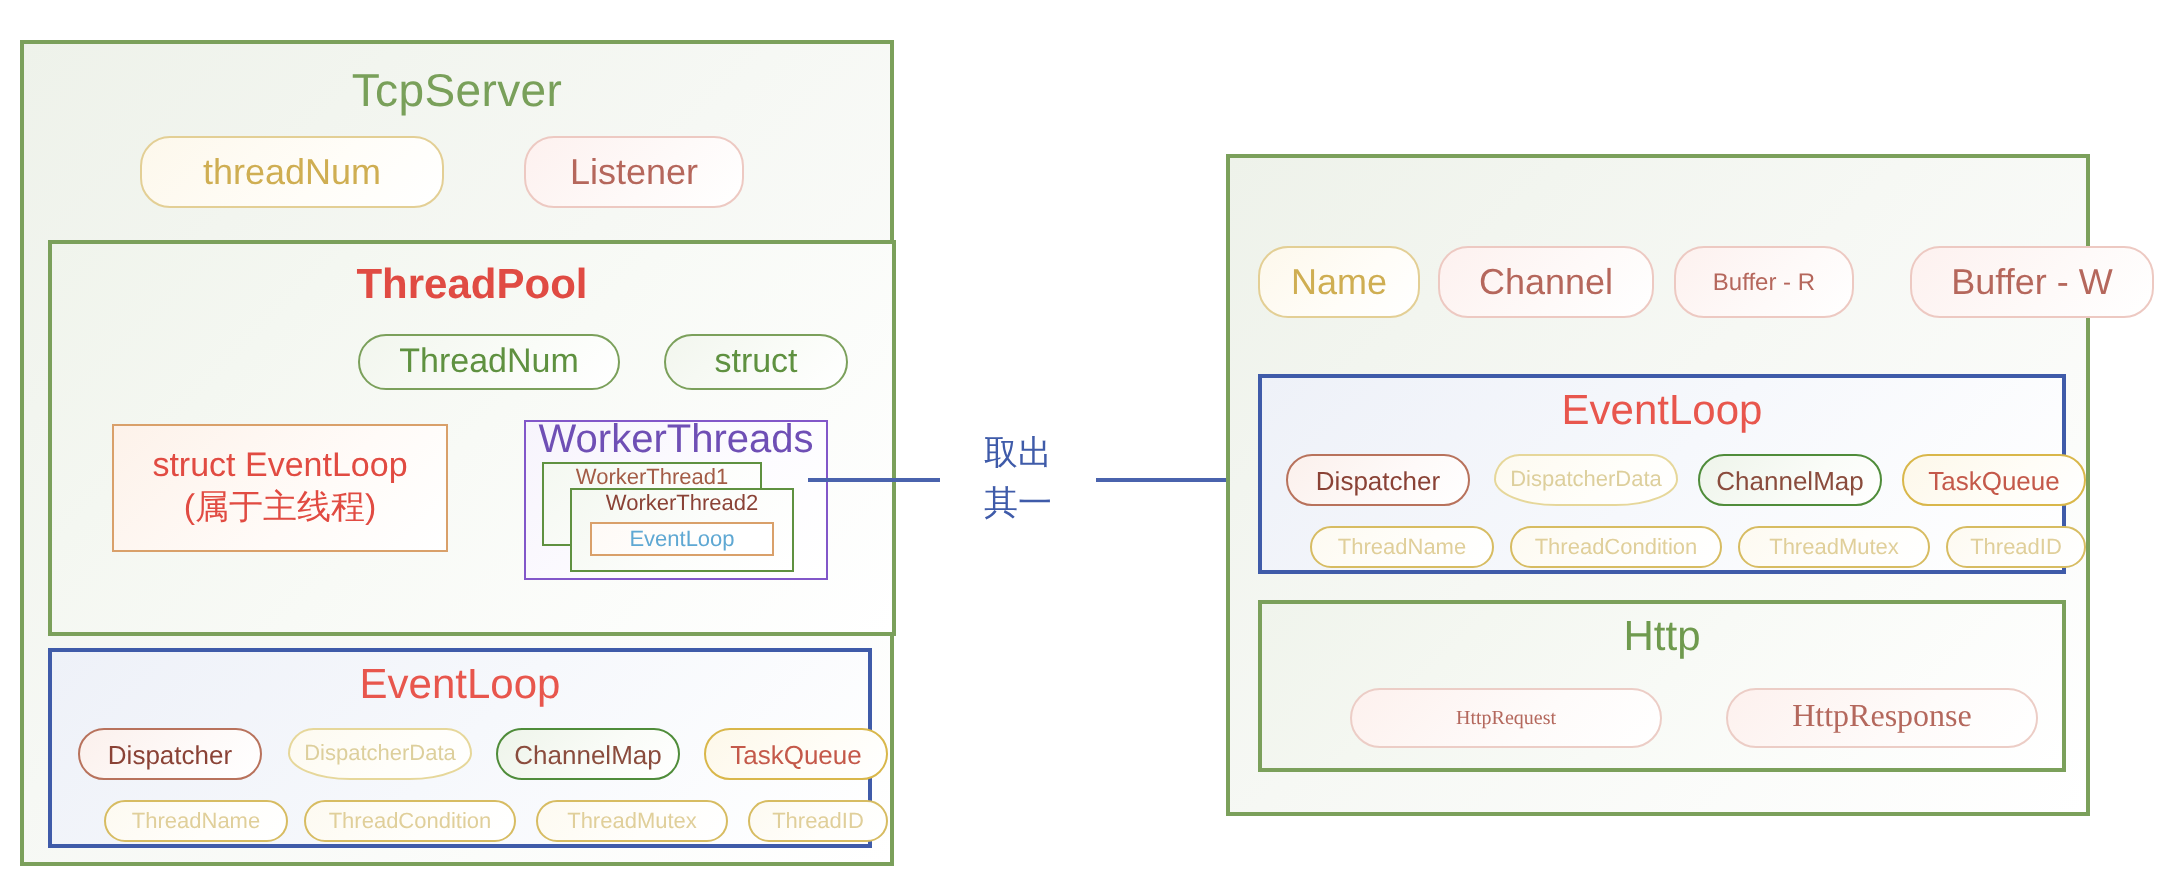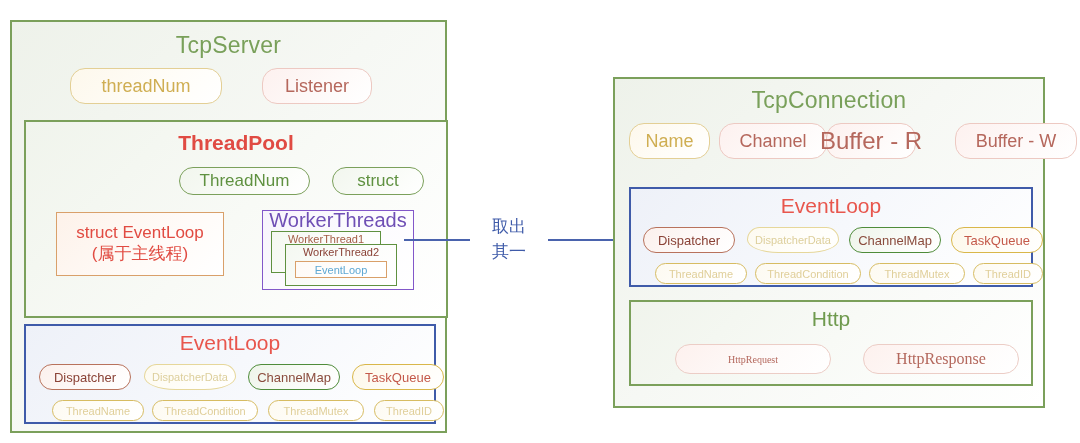--- a/index.html
+++ b/index.html
@@ -200,25 +200,24 @@
   <div>
     <div class="arrow-line" style="left:404px;top:239px;width:215px;"></div>
     <div class="arrow-head" style="left:613px;top:235px;"></div>
     <div class="arrow-label" style="left:470px;top:215px;width:78px;">
       <span>取出</span>
       <span>其一</span>
     </div>
   </div>
 
   <div class="box panel" style="left:613px;top:77px;width:432px;height:331px;">
-    <div class="panel-title" style="top:8px;">TcpConnection</div>
 
     <div class="chip chip-gold" style="left:14px;top:44px;width:81px;height:36px;font-size:18px;">Name</div>
     <div class="chip chip-rose" style="left:104px;top:44px;width:108px;height:36px;font-size:18px;">Channel</div>
-    <div class="chip chip-rose" style="left:211px;top:44px;width:90px;height:36px;font-size:24px;">Buffer - R</div>
+    <div class="chip chip-rose" style="left:222px;top:44px;width:90px;height:36px;font-size:12px;">Buffer - R</div>
     <div class="chip chip-rose" style="left:340px;top:44px;width:122px;height:36px;font-size:18px;">Buffer - W</div>
 
     <div class="box eventloop" style="left:14px;top:108px;width:404px;height:100px;">
       <div class="title-red-thin" style="top:5px;">EventLoop</div>
 
       <div class="chip chip-brown" style="left:12px;top:38px;width:92px;height:26px;font-size:13px;">Dispatcher</div>
       <div class="chip chip-faded" style="left:116px;top:38px;width:92px;height:26px;font-size:11px;">DispatcherData</div>
       <div class="chip chip-green-dk" style="left:218px;top:38px;width:92px;height:26px;font-size:13px;">ChannelMap</div>
       <div class="chip chip-goldline" style="left:320px;top:38px;width:92px;height:26px;font-size:13px;">TaskQueue</div>
 

